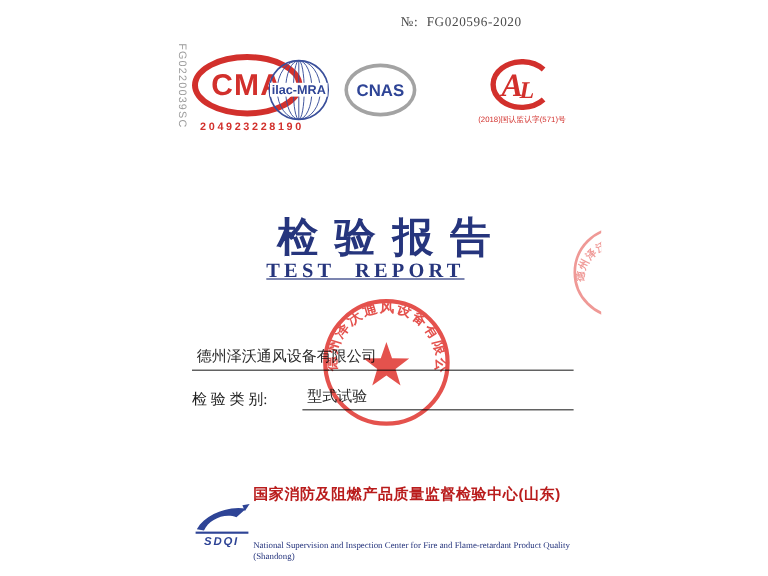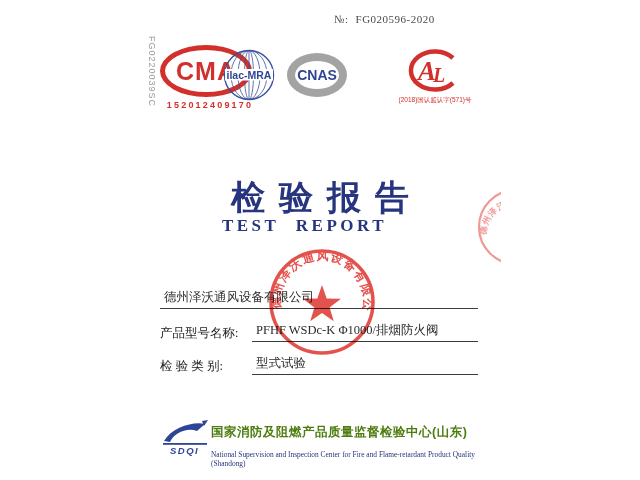--- a/index.html
+++ b/index.html
@@ -22,71 +22,71 @@
   .cma { position:absolute; left:160px; top:45px; width:92px; height:52px;
     border:5px solid #d2302c; border-radius:50%;
     display:flex; align-items:center; justify-content:center; }
   .cma span { font-family:"Liberation Sans","DejaVu Sans",sans-serif; font-weight:800;
     font-size:25px; color:#d2302c; letter-spacing:1px; }
   .cma-number { position:absolute; left:158px; top:100px; width:104px; text-align:center;
     font-size:9px; font-weight:700; letter-spacing:2.2px; color:#d2302c;
     font-family:"Liberation Sans","DejaVu Sans",sans-serif; }
   .ilac { position:absolute; left:223px; top:49px; }
   .cnas-oval { position:absolute; left:287px; top:53px; width:60px; height:44px;
-    border:8px solid #a3a3a3; border-radius:50%;
+    border:3px solid #a3a3a3; border-radius:50%;
     display:flex; align-items:center; justify-content:center; }
   .cnas-oval span { font-family:"Liberation Sans","DejaVu Sans",sans-serif;
     font-weight:800; font-size:14px; color:#2e4496; }
   .cnas-text { position:absolute; left:352px; top:55px; line-height:9.5px;
     font-family:"Liberation Sans","DejaVu Sans",sans-serif; }
   .cnas-text .cn { font-size:8px; font-weight:700; color:#d2302c; }
   .cnas-text .en { font-size:7.5px; font-weight:700; color:#2e4496; letter-spacing:.3px; }
   .cal { position:absolute; left:405px; top:48px; }
   .cal-caption { position:absolute; left:392px; top:96px; width:86px; text-align:center;
     font-size:6.5px; color:#d2302c; font-family:"Liberation Sans","DejaVu Sans",sans-serif; }
   
   .title-cn { position:absolute; top:175px; left:0; width:640px; text-align:center;
     font-family:"Liberation Sans","DejaVu Sans",sans-serif;
     font-size:34px; font-weight:800; color:#26357d; letter-spacing:14px; padding-left:14px; }
   .title-en { position:absolute; top:216px; left:0; width:609px; text-align:center;
-    font-size:17px; font-weight:700; color:#26357d; letter-spacing:3.5px; word-spacing:9px; }
+    font-size:17px; font-weight:700; color:#26357d; letter-spacing:3.5px; word-spacing:9px;text-decoration:underline; }
   
   .fields { position:absolute; left:160px; top:288px; width:318px; }
   .field-row { display:flex; align-items:flex-end; height:21px; margin-bottom:12px; }
   .field-label { flex:0 0 92px; font-size:12.5px; color:#1d1d1d; white-space:nowrap; }
   .field-value { flex:1; border-bottom:1.2px solid #3c3c3c; font-size:12.5px; color:#2b2b2b;
     padding:0 0 2px 4px; white-space:nowrap; }
   
   .stamp-main { position:absolute; left:267px; top:247px; width:110px; height:110px;
     opacity:.85; mix-blend-mode:multiply; }
   .stamp-edge { position:absolute; left:473px; top:183px; width:28px; height:86px;
     overflow:hidden; opacity:.5; mix-blend-mode:multiply; }
   
   .sdqi { position:absolute; left:161px; top:420px; }
-  .org-cn { position:absolute; left:211px; top:424px; width:280px;
+  .org-cn { position:absolute; left:211px; top:404px; width:280px;
     font-family:"Liberation Sans","DejaVu Sans",sans-serif;
-    font-size:12.5px; font-weight:800; color:#4d7c0f; letter-spacing:.5px; }
+    font-size:12.5px; font-weight:800; color:#b91c1c; letter-spacing:.5px; }
   .org-en { position:absolute; left:211px; top:450px; width:270px;
     font-size:7.4px; color:#26357d; }
 </style>
 </head>
 <body>
 
 <div class="page">
 
   <div class="report-no">
     <span class="no-label">№:</span><span>FG020596-2020</span>
   </div>
 
   <div class="side-code">FG0220039SC</div>
 
   <div class="cma">
     <span>CMA</span>
   </div>
-  <div class="cma-number">152012409170</div>
+  <div class="cma-number">204923228190</div>
 
   <svg class="ilac" width="52" height="52" viewBox="0 0 52 52">
     <circle cx="26" cy="26" r="24.5" fill="none" stroke="#3a4f9b" stroke-width="1.4"></circle>
     <ellipse cx="26" cy="26" rx="18" ry="24.5" fill="none" stroke="#3a4f9b" stroke-width="0.8"></ellipse>
     <ellipse cx="26" cy="26" rx="11" ry="24.5" fill="none" stroke="#3a4f9b" stroke-width="0.8"></ellipse>
     <ellipse cx="26" cy="26" rx="4.5" ry="24.5" fill="none" stroke="#3a4f9b" stroke-width="0.8"></ellipse>
     <line x1="26" y1="1.5" x2="26" y2="50.5" stroke="#3a4f9b" stroke-width="0.8"></line>
     <rect x="2" y="20" width="48" height="11.5" fill="#ffffff"></rect>
     <text x="26" y="29.5" text-anchor="middle" font-family="Liberation Sans, DejaVu Sans, sans-serif" font-size="10.5" font-weight="800" fill="#2e4496">ilac-MRA</text>
   </svg>
@@ -101,24 +101,20 @@
     <text x="28" y="34" font-family="Liberation Serif, DejaVu Serif, serif" font-size="20" font-weight="700" font-style="italic" fill="#d2302c">L</text>
   </svg>
   <div class="cal-caption">(2018)国认监认字(571)号</div>
 
   <div class="title-cn">检验报告</div>
   <div class="title-en">TEST REPORT</div>
 
   <div class="fields">
     <div class="field-row">
       <span class="field-value">德州泽沃通风设备有限公司</span>
-    </div>
-    <div class="field-row">
-      <span class="field-label">产品型号名称:</span>
-      <span class="field-value">PFHF WSDc-K Φ1000/排烟防火阀</span>
     </div>
     <div class="field-row">
       <span class="field-label">检 验 类 别:</span>
       <span class="field-value">型式试验</span>
     </div>
   </div>
 
   <svg class="stamp-main" viewBox="0 0 110 110">
     <defs>
       <path id="arcMain" d="M 14,64 A 42,42 0 1 1 96,64" fill="none"></path>

